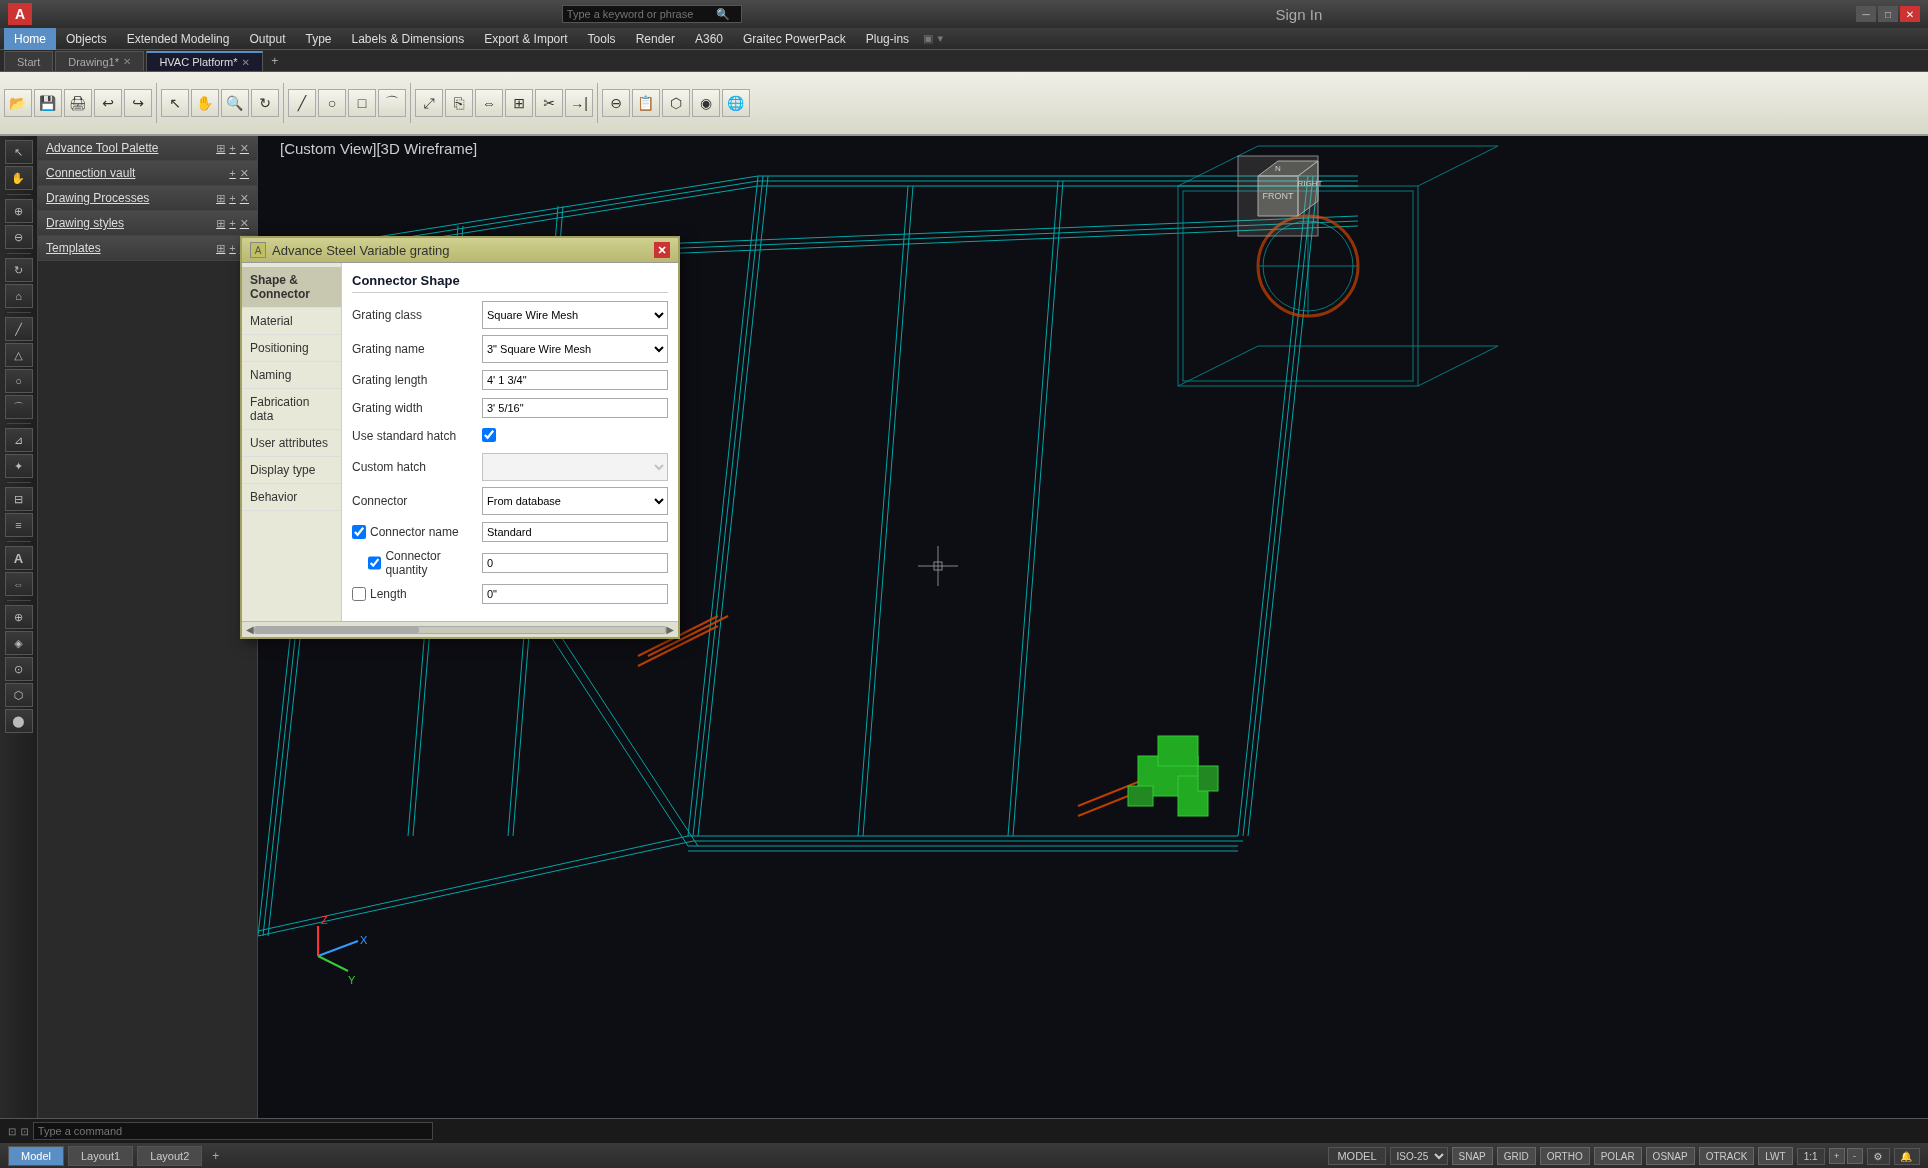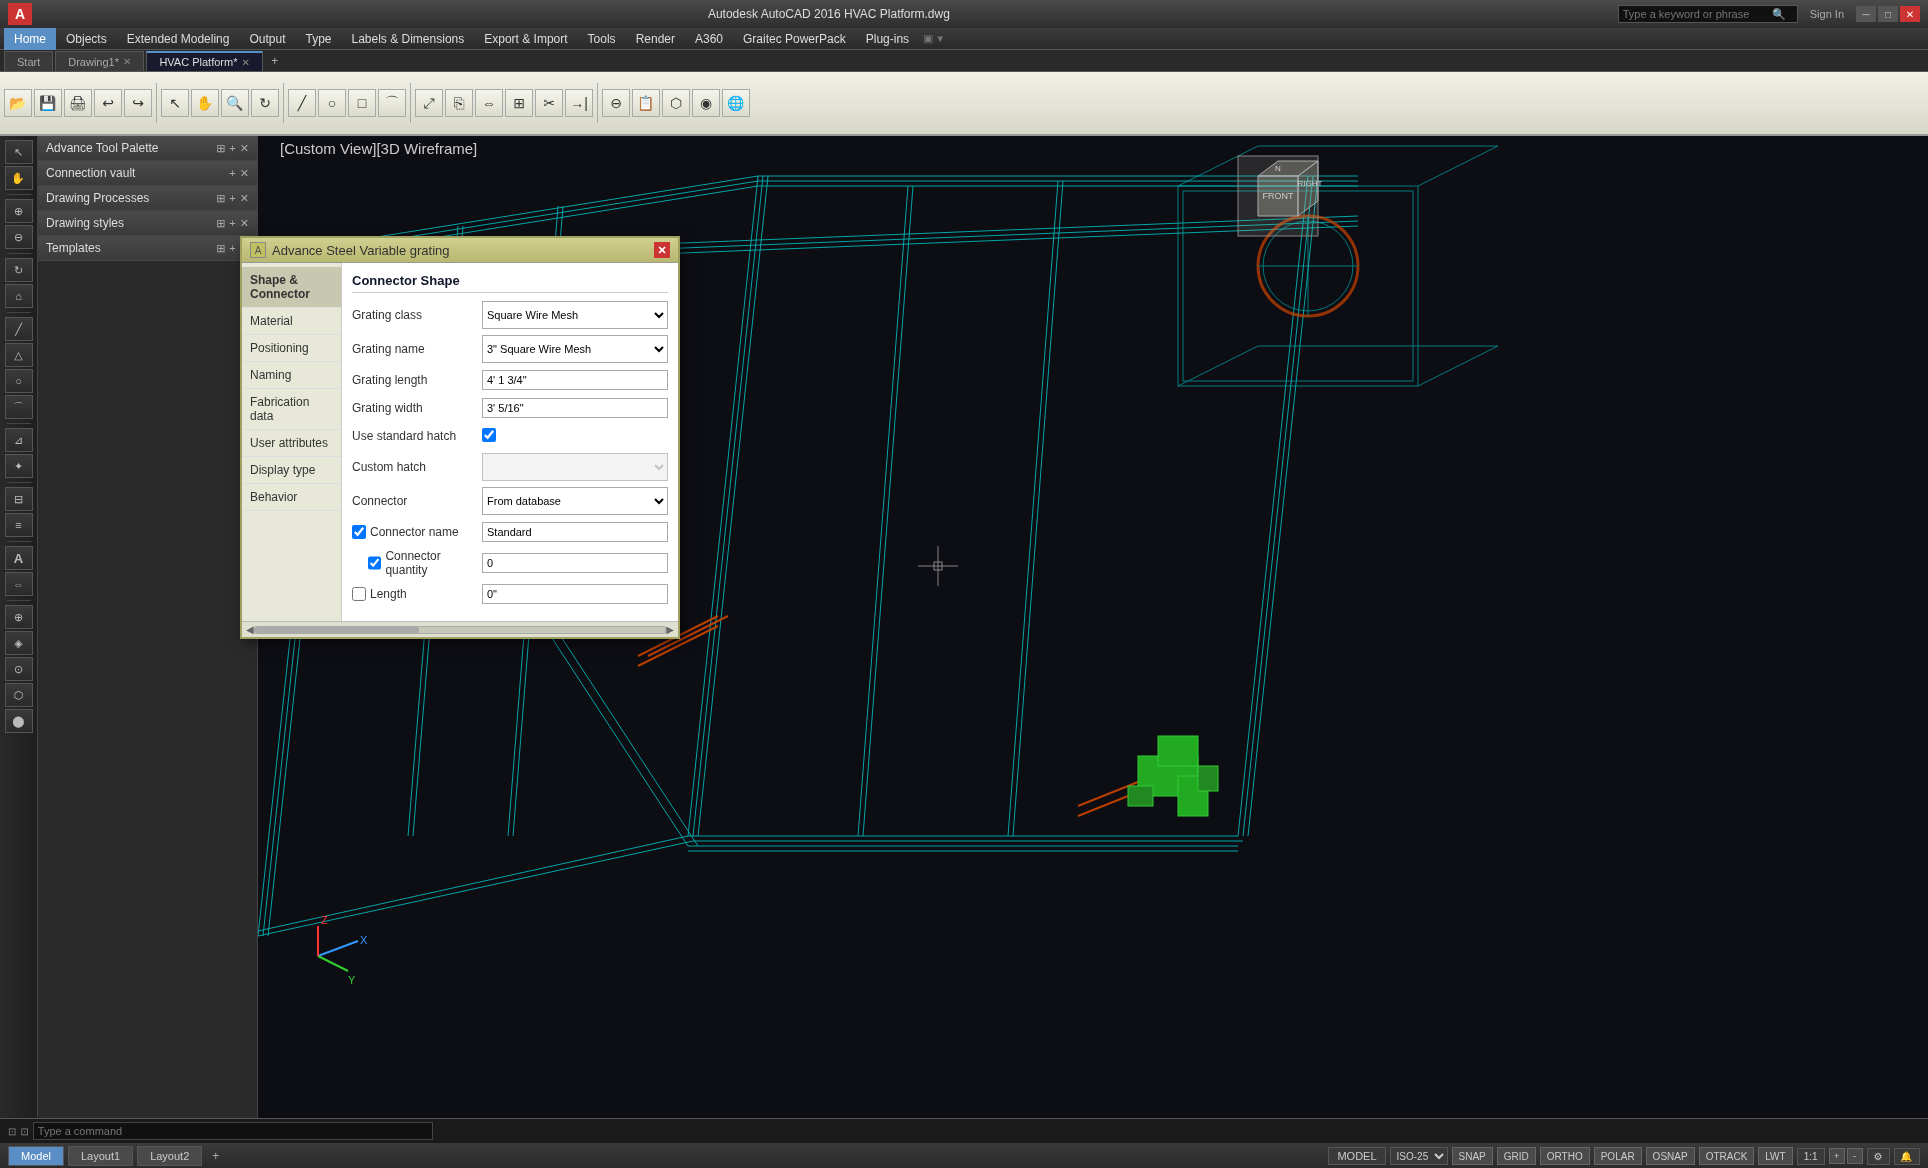--- a/index.html
+++ b/index.html
@@ -164,20 +164,21 @@
     .panel-header {
       display: flex;
       align-items: center;
       justify-content: space-between;
       padding: 4px 8px;
       background: linear-gradient(to bottom, #4a4a4a, #3a3a3a);
       color: #ddd;
       font-size: 12px;
       cursor: pointer;
       height: 24px;
+      text-decoration: underline;
     }
     .panel-header .panel-icons { display: flex; gap: 4px; color: #aaa; font-size: 11px; }
     .panel-header .panel-icons span { cursor: pointer; }
 
     
     #dialog-overlay {
       position: absolute;
       top: 0; left: 0; right: 0; bottom: 0;
       z-index: 100;
     }
@@ -362,26 +363,25 @@
       align-items: center;
     }
     .model-tab.active { background: #5a8fc5; color: white; }
     .model-tab-add { padding: 2px 6px; color: #aaa; cursor: pointer; }
   </style>
 </head>
 <body>
 
 <div id="titlebar">
   <div style="width:24px;height:22px;background:#cc3333;display:flex;align-items:center;justify-content:center;color:white;font-weight:bold;font-size:14px;margin-right:8px;">A</div>
-  <div style="flex:1;text-align:center;color:#ddd;">Autodesk AutoCAD 2016  HVAC Platform.dwg</div>
   <div style="display:flex;align-items:center;background:#111;border:1px solid #555;height:18px;padding:0 4px;min-width:180px;margin-right:12px;">
     <input type="text" style="background: transparent; border: none; outline: none; color: rgb(170, 170, 170); font-size: 11px; width: 150px;" placeholder="Type a keyword or phrase">
     <span style="color:#aaa;font-size:11px;">🔍</span>
   </div>
-  <div style="color:#aaa;font-size:11px;margin-right:12px;cursor:pointer;">Sign In</div>
+  <div style="color:#aaa;font-size:15px;margin-right:12px;cursor:pointer;">Sign In</div>
   <div style="display:flex;gap:2px;">
     <div style="width:20px;height:16px;background:#555;display:flex;align-items:center;justify-content:center;cursor:pointer;color:#ccc;font-size:10px;">─</div>
     <div style="width:20px;height:16px;background:#555;display:flex;align-items:center;justify-content:center;cursor:pointer;color:#ccc;font-size:10px;">□</div>
     <div style="width:20px;height:16px;background:#cc3333;display:flex;align-items:center;justify-content:center;cursor:pointer;color:white;font-size:10px;">✕</div>
   </div>
 </div>
 
 <div id="menubar">
   <div class="menu-item active">Home</div>
   <div class="menu-item">Objects</div>

